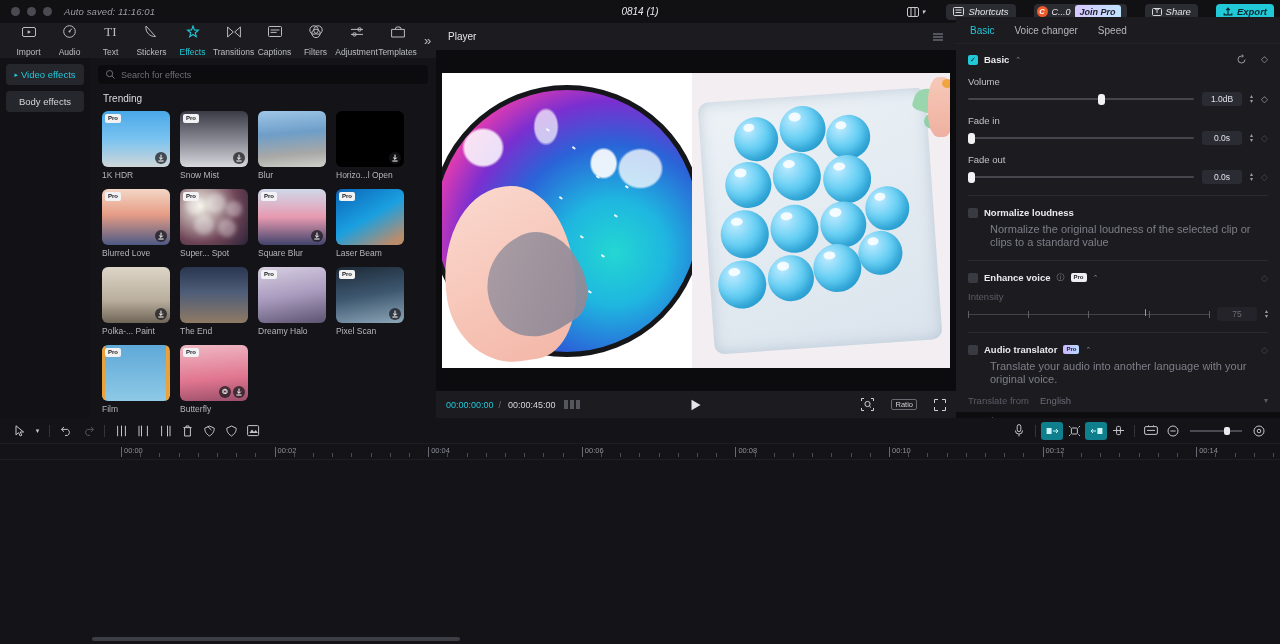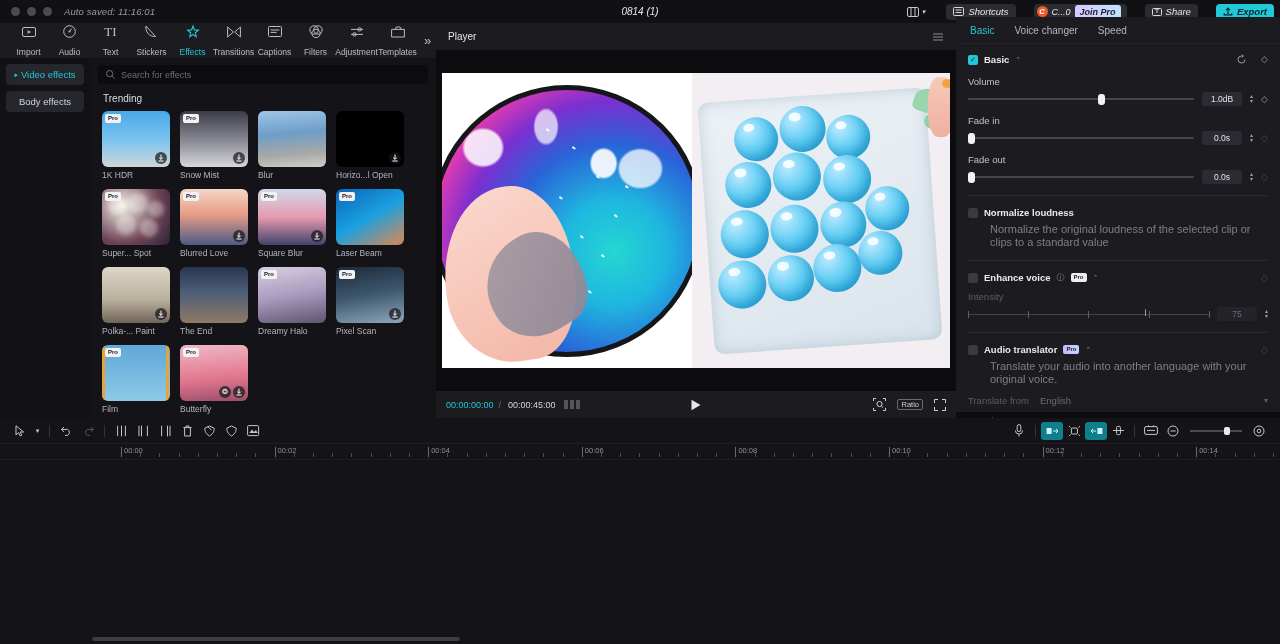--- a/index.html
+++ b/index.html
@@ -209,21 +209,21 @@
 
   .player-foot {
     position: absolute; left: 0; bottom: 0; width: 520px; height: 27px;
     display: flex; align-items: center; padding: 0 10px; font-size: 9px;
   }
   .tc-cur { color: #21c8d8; }
   .tc-tot { color: #d6d6dc; margin-left: 7px;}
   .frames-ic { margin-left: 8px; display:flex; gap:2px;}
   .frames-ic span{ width:4px;height:9px;background:#55555e; }
   .play-center { position:absolute; left:50%; transform:translateX(-50%); }
-  .foot-right { margin-left:auto; display:flex; align-items:center; gap:11px;text-align:center; }
+  .foot-right { margin-left:auto; display:flex; align-items:center; gap:17px;text-align:center; }
   .ratio-btn { border:1px solid #6a6a74; border-radius:2px; padding:0 3px;
                font-size:7.5px; color:#cfcfd6; }
 
   
   .inspector {
     position: absolute; left: 956px; top: 17px; width: 324px; height: 395px;
     background: #1b1b20;
   }
   .insp-tabs { height: 27px; display:flex; align-items:center; gap: 20px; padding-left: 14px;
                font-size: 10px; color: #b6b6be; border-bottom:1px solid #232329;}
@@ -474,43 +474,43 @@
             <span class="dl">
               <svg width="8" height="8" viewBox="0 0 8 8">
                 <path d="M4 0.6 V5.2 M2.2 3.6 L4 5.4 L5.8 3.6" stroke="#fff" fill="none"></path>
                 <line x1="1.4" y1="7" x2="6.6" y2="7" stroke="#fff"></line>
               </svg>
             </span>
           </div>
           <div class="cap">Horizo...l Open</div>
         </div>
         <div class="cell">
+          <div class="thumb t-blurredlove">
+            <span class="pro-badge">Pro</span>
+            <span class="dl">
+              <svg width="8" height="8" viewBox="0 0 8 8">
+                <path d="M4 0.6 V5.2 M2.2 3.6 L4 5.4 L5.8 3.6" stroke="#fff" fill="none"></path>
+                <line x1="1.4" y1="7" x2="6.6" y2="7" stroke="#fff"></line>
+              </svg>
+            </span>
+          </div>
+          <div class="cap">Blurred Love</div>
+        </div>
+        <div class="cell">
           <div class="thumb t-superspot">
             <div class="blobs">
               <i style="left:6px;top:8px;width:18px;height:18px"></i>
               <i style="left:26px;top:4px;width:20px;height:20px"></i>
               <i style="left:46px;top:12px;width:16px;height:16px"></i>
               <i style="left:14px;top:26px;width:20px;height:20px"></i>
               <i style="left:38px;top:30px;width:18px;height:18px"></i>
             </div>
             <span class="pro-badge">Pro</span>
           </div>
           <div class="cap">Super... Spot</div>
-        </div>
-        <div class="cell">
-          <div class="thumb t-blurredlove">
-            <span class="pro-badge">Pro</span>
-            <span class="dl">
-              <svg width="8" height="8" viewBox="0 0 8 8">
-                <path d="M4 0.6 V5.2 M2.2 3.6 L4 5.4 L5.8 3.6" stroke="#fff" fill="none"></path>
-                <line x1="1.4" y1="7" x2="6.6" y2="7" stroke="#fff"></line>
-              </svg>
-            </span>
-          </div>
-          <div class="cap">Blurred Love</div>
         </div>
         <div class="cell">
           <div class="thumb t-squareblur">
             <span class="pro-badge">Pro</span>
             <span class="dl">
               <svg width="8" height="8" viewBox="0 0 8 8">
                 <path d="M4 0.6 V5.2 M2.2 3.6 L4 5.4 L5.8 3.6" stroke="#fff" fill="none"></path>
                 <line x1="1.4" y1="7" x2="6.6" y2="7" stroke="#fff"></line>
               </svg>
             </span>

